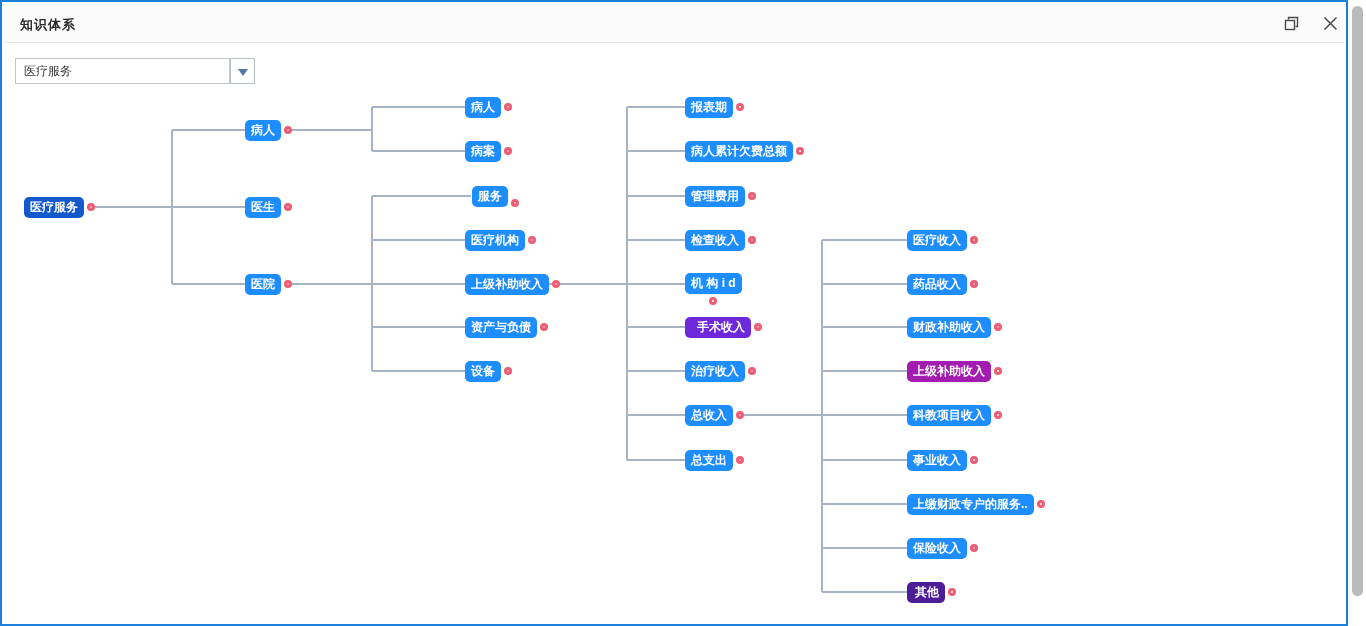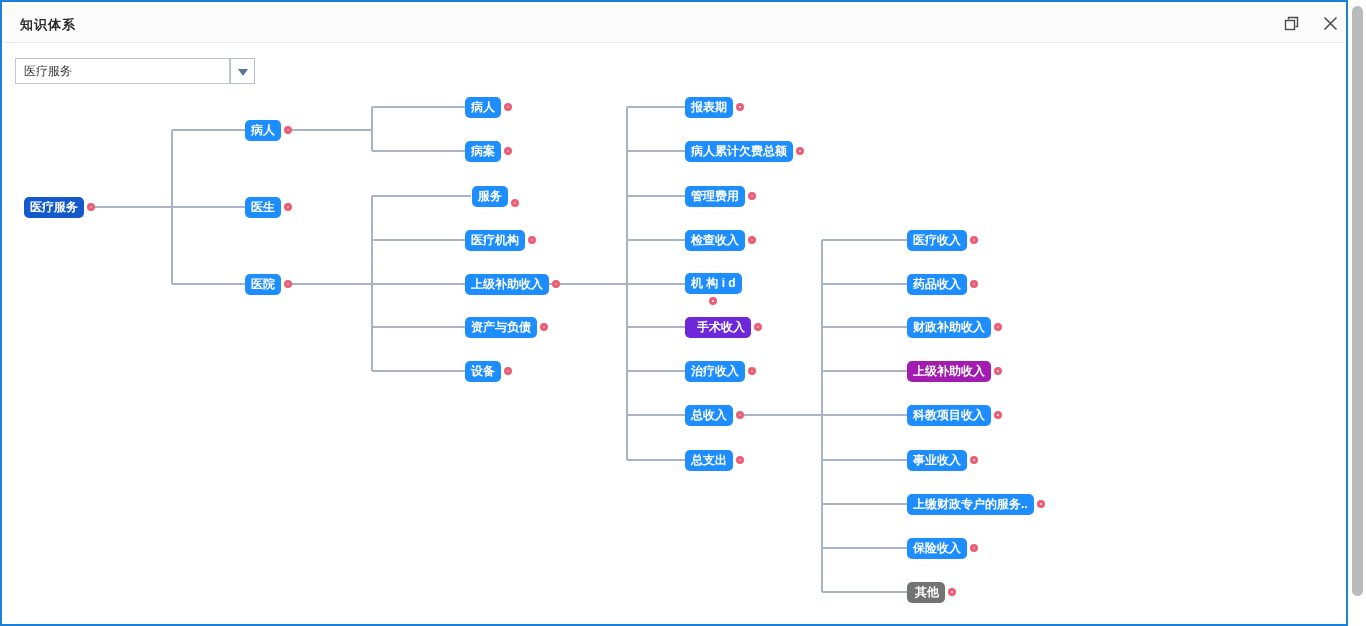--- a/index.html
+++ b/index.html
@@ -217,21 +217,21 @@
       </div>
       <div class="node" style="left: 905px; top: 491px;">
         <span class="nbox" style="background: rgb(30, 141, 255);">上缴财政专户的服务..</span>
         <span class="marker" style="border-color: rgb(238, 92, 116); background: rgb(255, 255, 255);"></span>
       </div>
       <div class="node" style="left: 905px; top: 535px;">
         <span class="nbox" style="background: rgb(30, 141, 255);">保险收入</span>
         <span class="marker" style="border-color: rgb(238, 92, 116); background: rgb(241, 179, 193);"></span>
       </div>
       <div class="node" style="left: 905px; top: 579px;">
-        <span class="nbox" style="background: #737373; padding-left: 8px;">其他</span>
+        <span class="nbox" style="background: #4c1d95; padding-left: 8px;">其他</span>
         <span class="marker" style="border-color: rgb(238, 92, 116); background: rgb(255, 255, 255);"></span>
       </div>
     </div>
 
 </div>
 
 <div class="scroll-col">
   <div class="scroll-thumb"></div>
 </div>
 

